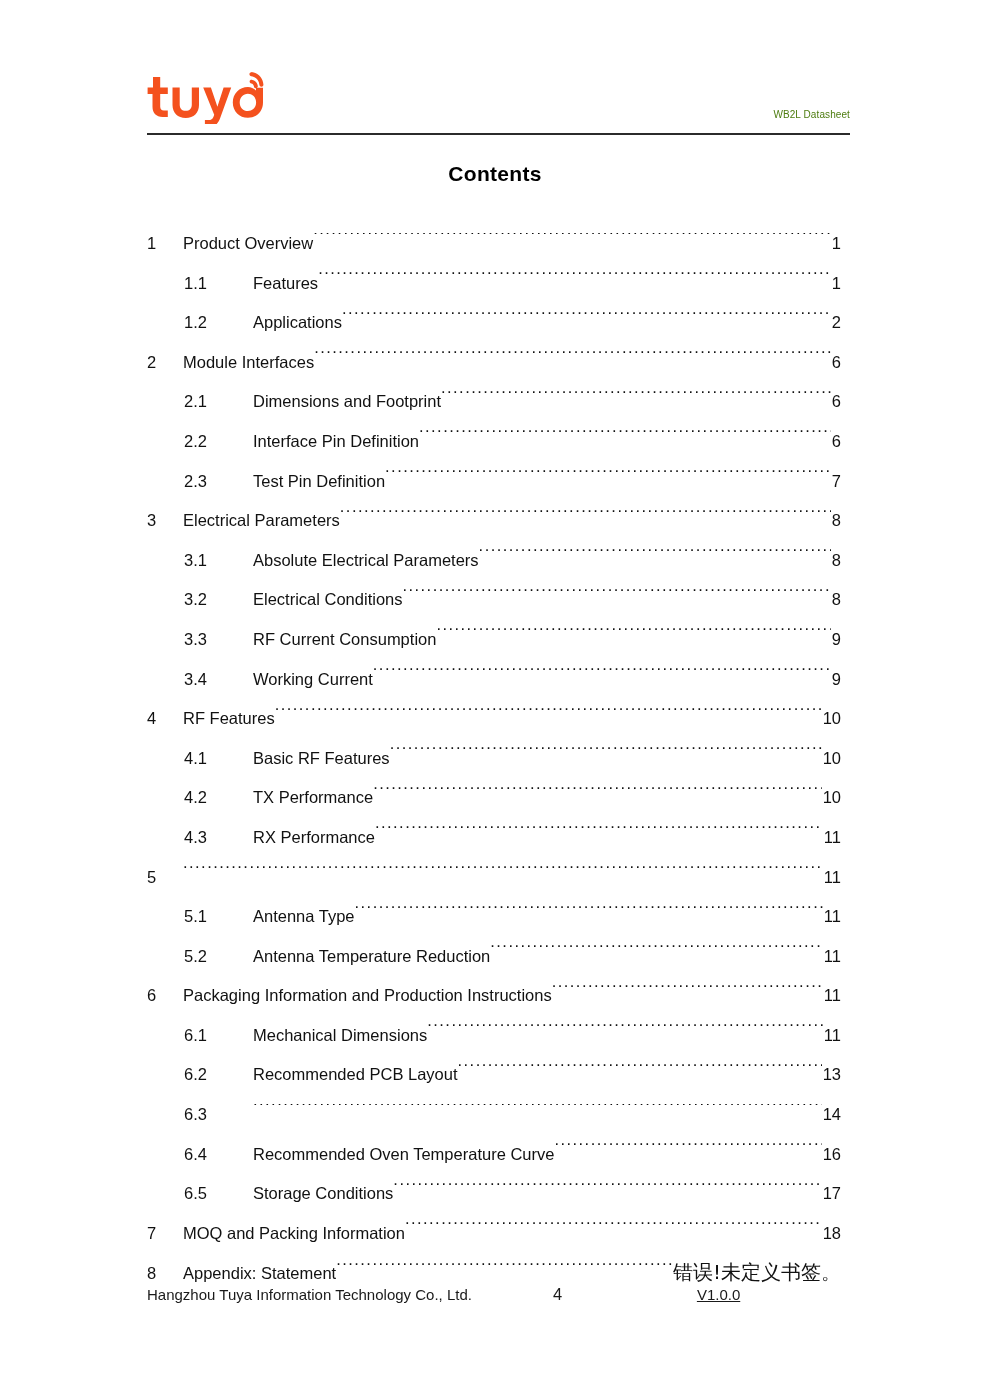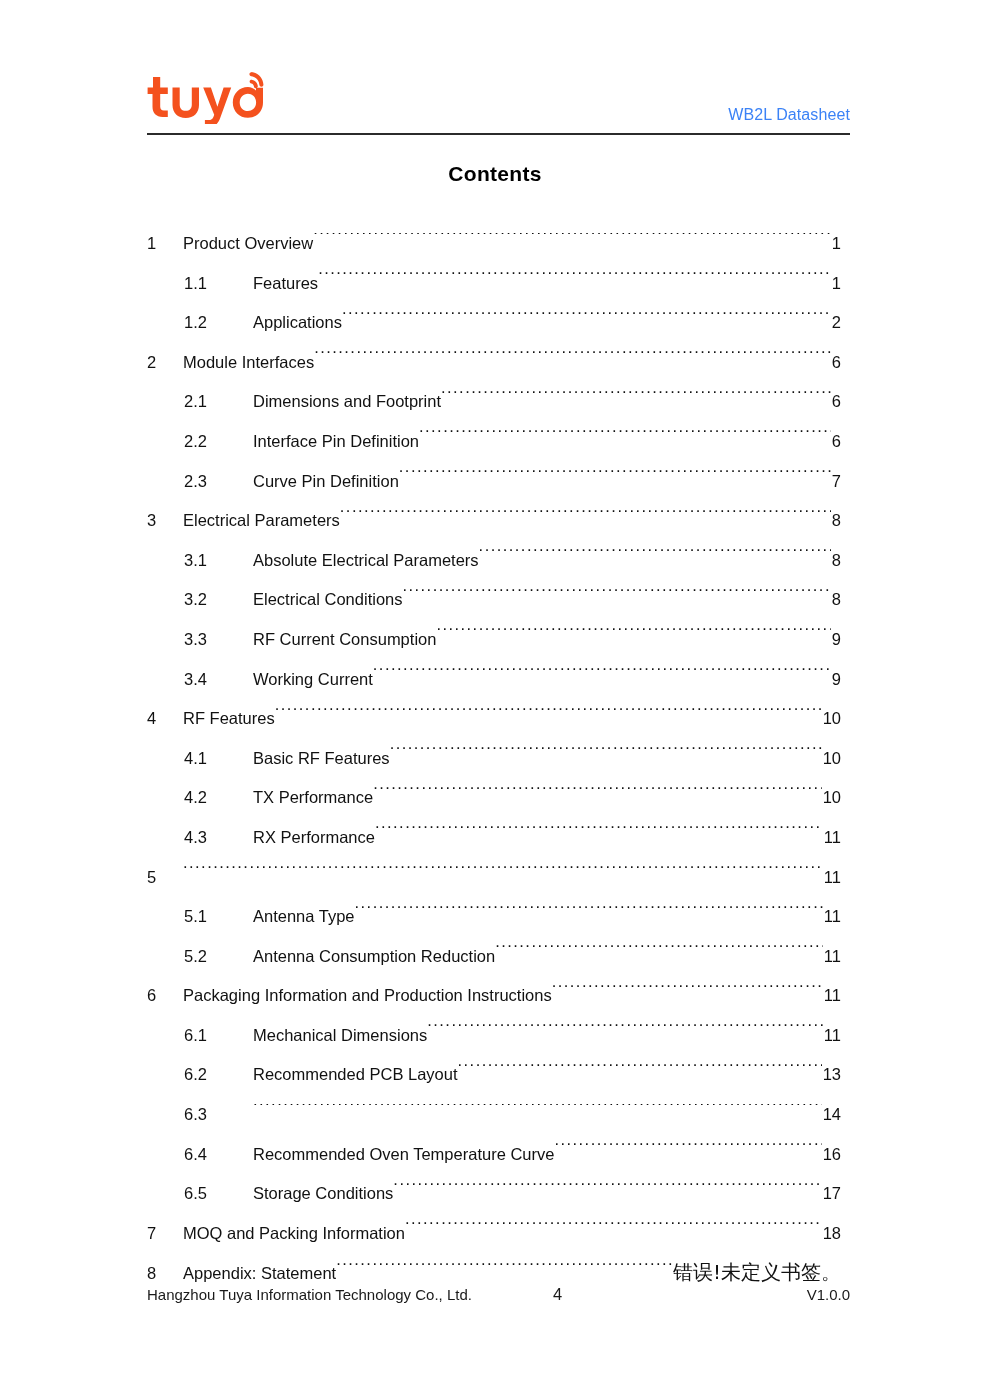--- a/index.html
+++ b/index.html
@@ -37,24 +37,24 @@
     top: 8px;
     width: 120px;
     height: 54px;
   }
   .logo svg { display: block; }
 
   .header-title {
     position: absolute;
     right: 0px;
     top: 44px;
-    font-size: 16px;
+    font-size: 10px;
     line-height: 18px;
     letter-spacing: 0.1px;
-    color: #3b82f6;
+    color: #4d7c0f;
     white-space: nowrap;
   }
   .header-rule {
     position: absolute;
     left: 147px;
     top: 133px;
     width: 703px;
     height: 0;
     border-top: 2.2px solid #2b2b2b;
   }
@@ -144,21 +144,22 @@
     gap: 25px;
   }
   .footer-company { flex: 0 0 auto; }
   .footer-page {
     flex: 0 0 auto;
     margin-left: 56px;
     font-size: 16.5px;
   }
   .footer-version {
     flex: 1 1 auto;
-    text-align: right;
+    text-align: center;
+    text-decoration: underline;
   }
 </style>
 </head>
 <body>
 
 <div class="page">
 
   <div class="header">
 
     <div class="logo">
@@ -227,21 +228,21 @@
         <span class="toc-page">6</span>
       </div>
       <div class="toc-entry level-2">
         <span class="toc-num">2.2</span>
         <span class="toc-label">Interface Pin Definition</span>
         <span class="toc-leader"></span>
         <span class="toc-page">6</span>
       </div>
       <div class="toc-entry level-2">
         <span class="toc-num">2.3</span>
-        <span class="toc-label">Curve Pin Definition </span>
+        <span class="toc-label">Test Pin Definition </span>
         <span class="toc-leader"></span>
         <span class="toc-page">7</span>
       </div>
       <div class="toc-entry level-1">
         <span class="toc-num">3</span>
         <span class="toc-label">Electrical Parameters </span>
         <span class="toc-leader"></span>
         <span class="toc-page">8</span>
       </div>
       <div class="toc-entry level-2">
@@ -298,21 +299,21 @@
         <span class="toc-page">11</span>
       </div>
       <div class="toc-entry level-2">
         <span class="toc-num">5.1</span>
         <span class="toc-label">Antenna Type</span>
         <span class="toc-leader"></span>
         <span class="toc-page">11</span>
       </div>
       <div class="toc-entry level-2">
         <span class="toc-num">5.2</span>
-        <span class="toc-label">Antenna Consumption Reduction</span>
+        <span class="toc-label">Antenna Temperature Reduction</span>
         <span class="toc-leader"></span>
         <span class="toc-page">11</span>
       </div>
       <div class="toc-entry level-1">
         <span class="toc-num">6</span>
         <span class="toc-label">Packaging Information and Production Instructions</span>
         <span class="toc-leader"></span>
         <span class="toc-page">11</span>
       </div>
       <div class="toc-entry level-2">

